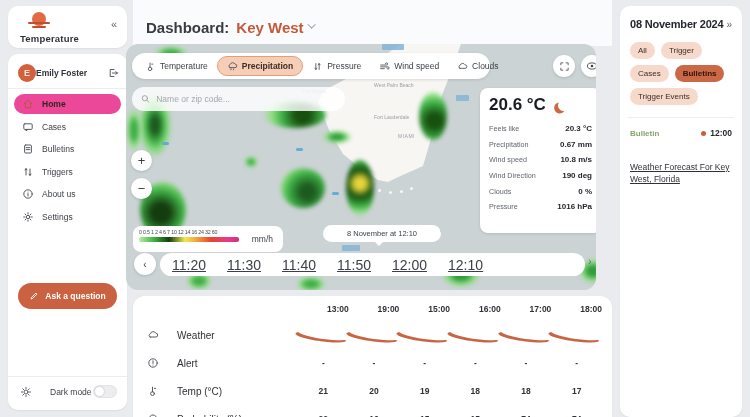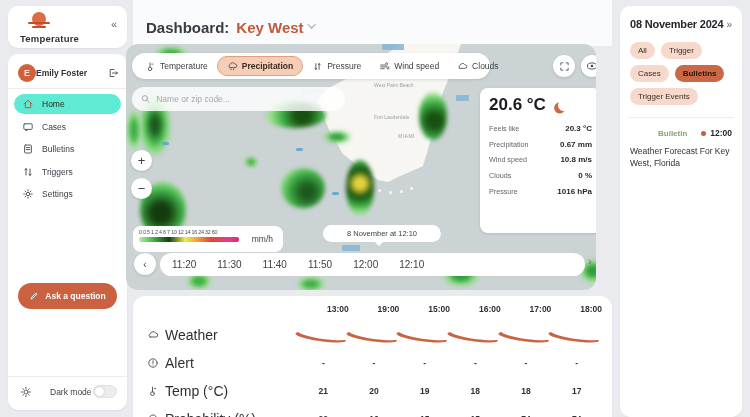--- a/index.html
+++ b/index.html
@@ -25,21 +25,21 @@
   .side-card { left:8px; top:54px; width:119px; height:356px; border-radius:10px; }
   .user-row { position:absolute; left:10px; top:8px; right:8px; height:22px; display:flex; align-items:center; }
   .avatar { width:18px; height:18px; border-radius:50%; background:#d2603d; color:#ffe3d4;
     font-size:9px; font-weight:bold; display:flex; align-items:center; justify-content:center; }
   .user-name { font-size:8.5px; font-weight:bold; color:#2e3136; flex:1;}
   .side-div { position:absolute; left:0; right:0; height:1px; background:#ededf0; }
   .nav { position:absolute; left:6px; right:6px; top:40px; }
   .nav-item { display:flex; align-items:center; height:20px; padding-left:8px; margin-bottom:2.5px;
     border-radius:10px; font-size:8.5px; color:#3a3e44; cursor:pointer;}
   .nav-item svg { margin-right:8px; flex:none;}
-  .nav-item.active { background:#5eead4; font-weight:normal; color:#33261c;}
+  .nav-item.active { background:#ec4899; font-weight:bold; color:#33261c;}
   .ask-btn { position:absolute; left:10px; top:229px; width:99px; height:26px; border:none;
     background:#ca6242; color:#fff; border-radius:14px; font-size:8.5px; font-weight:bold;
     font-family:"Liberation Sans",sans-serif; display:flex; align-items:center; justify-content:center; gap:6px; cursor:pointer;}
   .darkmode-row { position:absolute; left:12px; right:10px; bottom:12px; display:flex; align-items:center; }
   .darkmode-label { font-size:8.5px; color:#3a3e44; margin-left:18px; flex:1;}
   .toggle { width:24px; height:13px; border-radius:7px; background:#ededf0; border:1px solid #e2e2e6; position:relative; cursor:pointer;}
   .toggle .knob { position:absolute; left:1px; top:1px; width:9px; height:9px; border-radius:50%; background:#fff; box-shadow:0 0 2px rgba(0,0,0,.25);}
 
   
   .main-band { left:133px; top:0; width:479px; height:46px; background:#fafbfc; position:absolute;}
@@ -90,49 +90,49 @@
 
   .date-chip { position:absolute; left:197px; top:181px; width:118px; height:17px; background:#fff; border-radius:9px;
     font-size:7.5px; color:#3c4046; display:flex; align-items:center; justify-content:center;}
   .date-tri { position:absolute; left:248px; top:197px; width:0; height:0;
     border-left:5px solid transparent; border-right:5px solid transparent; border-top:5px solid #fff;}
 
   .slider-prev { position:absolute; left:8px; top:209px; width:22px; height:22px; border-radius:50%; background:#fff; border:none;
     font-size:10px; color:#3c4046; cursor:pointer; box-shadow:0 1px 3px rgba(20,25,30,.15);}
   .slider { position:absolute; left:34px; top:209px; width:425px; height:23px; background:#fff; border-radius:12px;
     display:flex; align-items:center; padding-left:12px; gap:21px;}
-  .slider span { font-size:10px; color:#3c4046; cursor:pointer;}
+  .slider span { font-size:14px; color:#3c4046; cursor:pointer;text-decoration:underline;}
   .slider-next { position:absolute; left:462px; top:211px; font-size:11px; color:#6f747a; background:none; border:none; cursor:pointer;}
 
   
   .tcard { left:133px; top:296px; width:479px; height:140px; border-radius:12px; }
   .times-row { position:absolute; left:165px; right:10px; top:8px; display:flex;}
   .times-row span { flex:1; text-align:right; font-size:8.5px; font-weight:bold; color:#2d3035;}
   .trow { position:absolute; left:0; right:0; height:26px; display:flex; align-items:center;}
   .trow .ticon { position:absolute; left:14px; width:12px; display:flex;}
-  .trow .tlabel { position:absolute; left:32px; font-size:14px; color:#2d3035;}
+  .trow .tlabel { position:absolute; left:44px; font-size:10px; color:#2d3035;}
   .tvals { position:absolute; left:165px; right:10px; display:flex; align-items:center;}
   .tvals span { flex:1; text-align:center; font-size:8.5px; font-weight:bold; color:#2d3035;}
   .tvals .cell-moon { flex:1; display:flex; justify-content:center;}
   .moon { width:8px; height:8px; border-radius:50%; box-shadow:-2.5px 2.5px 0 0 #c96443; transform:rotate(8deg);}
 
   
   .rcard { left:620px; top:6px; width:122px; height:411px; border-radius:10px; padding:12px 8px 0 8px; }
   .rdate-row { display:flex; align-items:center; justify-content:space-between; padding:0 2px;}
   .rdate { font-size:11px; font-weight:bold; color:#24272c; letter-spacing:-.2px;}
   .rarrows { font-size:10px; color:#5d6268; cursor:pointer;}
   .chips { margin-top:12px; display:flex; flex-wrap:wrap; gap:6px; padding:0 2px;}
   .chip { background:#f6d9cb; border-radius:10px; font-size:8px; color:#3a2d24; padding:4px 8px; cursor:pointer; white-space:nowrap;}
   .chip.active { background:#cb6947; font-weight:bold; color:#2d1409;}
   .rdiv { height:1px; background:#ededf0; margin:12px 0 10px 0;}
   .event-head { display:flex; align-items:center; justify-content:space-between; padding:0 2px;}
-  .event-type { font-size:8px; color:#87a36d; font-weight:bold;margin-left:28px;}
+  .event-type { font-size:8px; color:#87a36d; font-weight:bold;}
   .event-time { font-size:8.5px; font-weight:bold; color:#24272c; display:flex; align-items:center; gap:4px;}
   .dot { width:5px; height:5px; border-radius:50%; background:#c65f3f;}
-  .event-title { margin-top:7px; font-size:8.5px; color:#2d3035; line-height:1.45; padding:0 2px;}
+  .event-title { margin-top:23px; font-size:8.5px; color:#2d3035; line-height:1.45; padding:0 2px;text-decoration:underline;}
 
   svg.ic { stroke:#565b61; fill:none; stroke-width:1; stroke-linecap:round; stroke-linejoin:round;}
   .nav-item.active svg.ic { stroke:#b35a35;}
 </style>
 </head>
 <body>
 
 <div class="card logo-card">
   <div class="logo-sun"></div>
   <div class="brand">Temperature</div>
@@ -168,20 +168,28 @@
           <rect x="2.6" y="2" width="6.8" height="8" rx="1"></rect>
           <path d="M4.2 4.6 H7.8 M4.2 6.6 H7.8"></path>
         </svg>
       <span>Bulletins</span>
     </div>
     <div class="nav-item">
       <svg class="ic" width="12" height="12" viewBox="0 0 12 12">
           <path d="M4 9 V2.8 M4 2.8 L2.8 4 M4 2.8 L5.2 4 M8 3 V9.2 M8 9.2 L6.8 8 M8 9.2 L9.2 8"></path>
         </svg>
       <span>Triggers</span>
+    </div>
+    <div class="nav-item">
+      <svg class="ic" width="12" height="12" viewBox="0 0 12 12">
+          <circle cx="6" cy="6" r="4.2"></circle>
+          <path d="M6 5.6 V8"></path>
+          <circle cx="6" cy="4" r="0.5" fill="#565b61" stroke="none"></circle>
+        </svg>
+      <span>About us</span>
     </div>
     <div class="nav-item">
       <svg class="ic" width="12" height="12" viewBox="0 0 12 12">
           <circle cx="6" cy="6" r="1.7"></circle>
           <path d="M6 1.7 V3 M6 9 V10.3 M1.7 6 H3 M9 6 H10.3 M3 3 L3.9 3.9 M8.1 8.1 L9 9 M9 3 L8.1 3.9 M3.9 8.1 L3 9"></path>
         </svg>
       <span>Settings</span>
     </div>
   </div>
 
@@ -321,20 +329,24 @@
         </div>
       <div class="wrow">
           <span class="wlabel">Precipitation</span>
           <span class="wvalue">0.67 mm</span>
         </div>
       <div class="wrow">
           <span class="wlabel">Wind speed</span>
           <span class="wvalue">10.8 m/s</span>
         </div>
       <div class="wrow">
+          <span class="wlabel">Wind Direction</span>
+          <span class="wvalue">190 deg</span>
+        </div>
+      <div class="wrow">
           <span class="wlabel">Clouds</span>
           <span class="wvalue">0 %</span>
         </div>
       <div class="wrow">
           <span class="wlabel">Pressure</span>
           <span class="wvalue">1016 hPa</span>
         </div>
     </div>
   </div>
 

